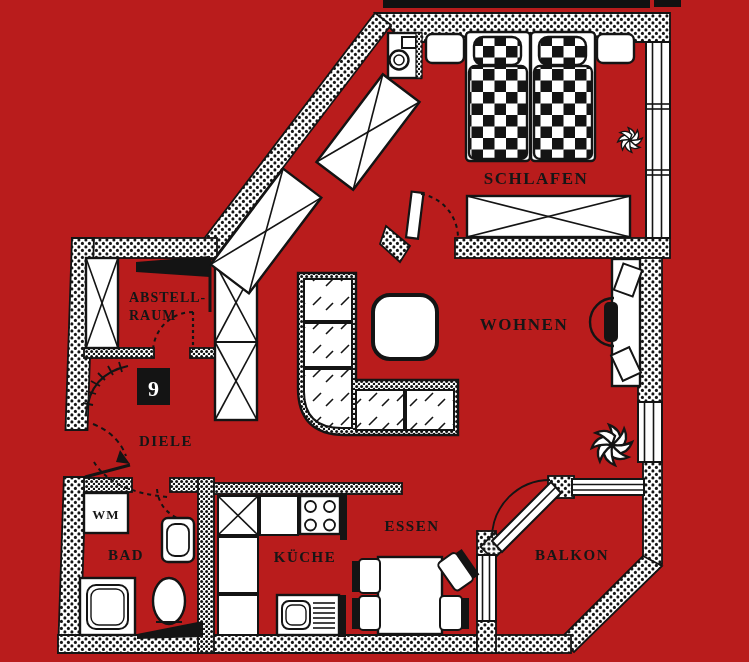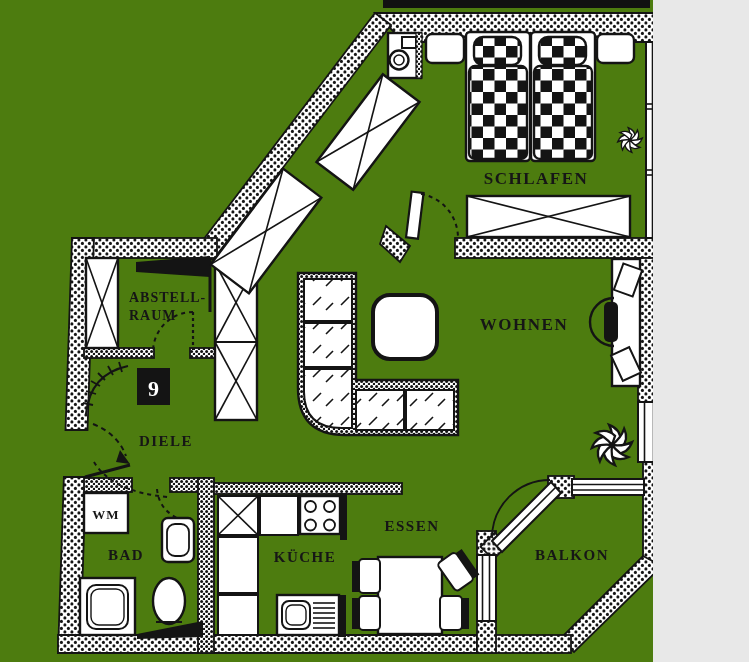--- a/index.html
+++ b/index.html
@@ -1,16 +1,16 @@
 <!DOCTYPE html>
 <html><head>
 <meta charset="utf-8">
 <style>
   html,body{margin:0;padding:0;background:#e8e8e8;}
-  .stage{width:653px;height:662px;background:#4d7c0f;position:relative;overflow:hidden;}
+  .stage{width:749px;height:662px;background:#b91c1c;position:relative;overflow:hidden;}
   svg{display:block;}
   .lbl{font-family:"Liberation Serif",serif;font-weight:700;fill:#161616;letter-spacing:1.5px;}
   .lbl-sm{font-family:"Liberation Serif",serif;font-weight:700;fill:#161616;letter-spacing:1px;}
   .badge-txt{font-family:"Liberation Serif",serif;font-weight:700;fill:#ffffff;}
   .wall{stroke:#141414;stroke-width:1.8;}
 </style>
 </head>
 <body>
 
 <div class="stage">

